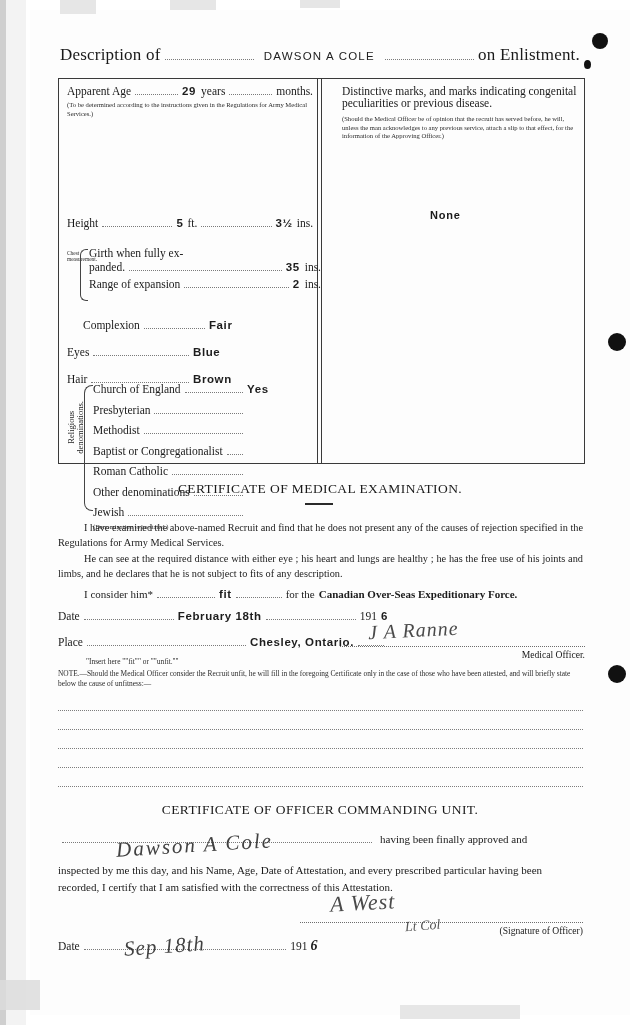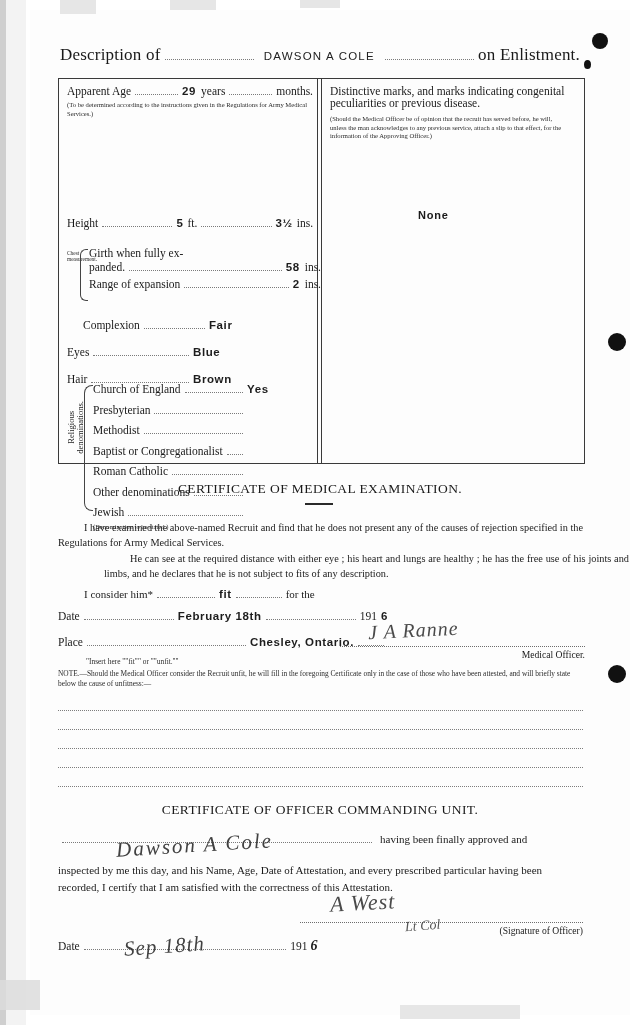--- a/index.html
+++ b/index.html
@@ -98,21 +98,21 @@
     left: 258px; top: 0; width: 1px; height: 384px;
     background: #3a3a3a;
   }
   .left-col {
     position: absolute;
     left: 0; top: 0; width: 258px; height: 384px;
     padding: 0;
   }
   .right-col {
     position: absolute;
-    left: 263px; top: 0; right: 0; height: 384px; text-decoration: underline;
+    left: 275px; top: 0; right: 0; height: 384px; text-decoration: underline;
   }
 
   .lbl { font-size: 11.5px; font-family: "Liberation Serif", serif; }
   .tiny6 { font-size: 6.6px; line-height: 1.3; color: #2b2b2b; font-family: "Liberation Serif", serif; }
   .hw {
     font-family: "Liberation Sans", sans-serif;
     font-weight: bold;
     font-size: 11.5px;
     letter-spacing: .6px;
     color: #1d1d1d;
@@ -221,21 +221,21 @@
   }
   .para {
     position: absolute;
     font-size: 10.3px;
     line-height: 1.45;
     color: #1b1b1b;
     font-family: "Liberation Serif", serif;
     text-align: justify;
   }
   .p1 { left: 58px; top: 521px; width: 525px; }
-  .p2 { left: 58px; top: 552px; width: 525px; margin-left: 46px; }
+  .p2 { left: 58px; top: 552px; width: 525px; }
   .p3 { left: 58px; top: 586px; width: 525px; font-size: 11px; }
 
   .date-row { position: absolute; left: 58px; top: 610px; width: 330px; }
   .place-row { position: absolute; left: 58px; top: 636px; width: 330px; justify-content: space-between; }
   .sig-med {
     position: absolute;
     left: 340px; top: 620px;
     width: 245px;
   }
   .sig-line {
@@ -400,21 +400,21 @@
 
     <div class="chest-brace">
       <div class="brace-label">Chest measurement.</div>
       <div class="brace-curve"></div>
       <div class="girth-line row">
         <span class="lbl">Girth when fully ex-</span>
       </div>
       <div class="girth-line2 row">
         <span class="lbl">panded.</span>
         <span class="dotline"></span>
-        <span class="hw">58</span>
+        <span class="hw">35</span>
         <span class="lbl" style="padding-left:5px">ins.</span>
       </div>
       <div class="range-line row">
         <span class="lbl">Range of expansion</span>
         <span class="dotline"></span>
         <span class="hw">2</span>
         <span class="lbl" style="padding-left:5px">ins.</span>
       </div>
     </div>
 
@@ -499,20 +499,21 @@
   <span style="display:inline-block;width:26px"></span><span>He can see at the required distance with either eye ; his heart and lungs are healthy ; he has the free use of his joints and limbs, and he declares that he is not subject to fits of any description.</span>
 </div>
 
 <div class="para p3 row">
   <span style="display:inline-block;width:26px"></span>
   <span>I consider him*</span>
   <span class="dotline" style="max-width:58px"></span>
   <span class="hw">fit</span>
   <span class="dotline" style="max-width:46px"></span>
   <span>for the</span>
+  <span style="padding-left:4px;font-weight:bold">Canadian Over-Seas Expeditionary Force.</span>
 </div>
 
 <div class="date-row row">
   <span class="lbl">Date</span>
   <span class="dotline"></span>
   <span class="hw">February 18th</span>
   <span class="dotline"></span>
   <span class="lbl">191</span>
   <span class="hw" style="padding-left:4px">6</span>
 </div>

